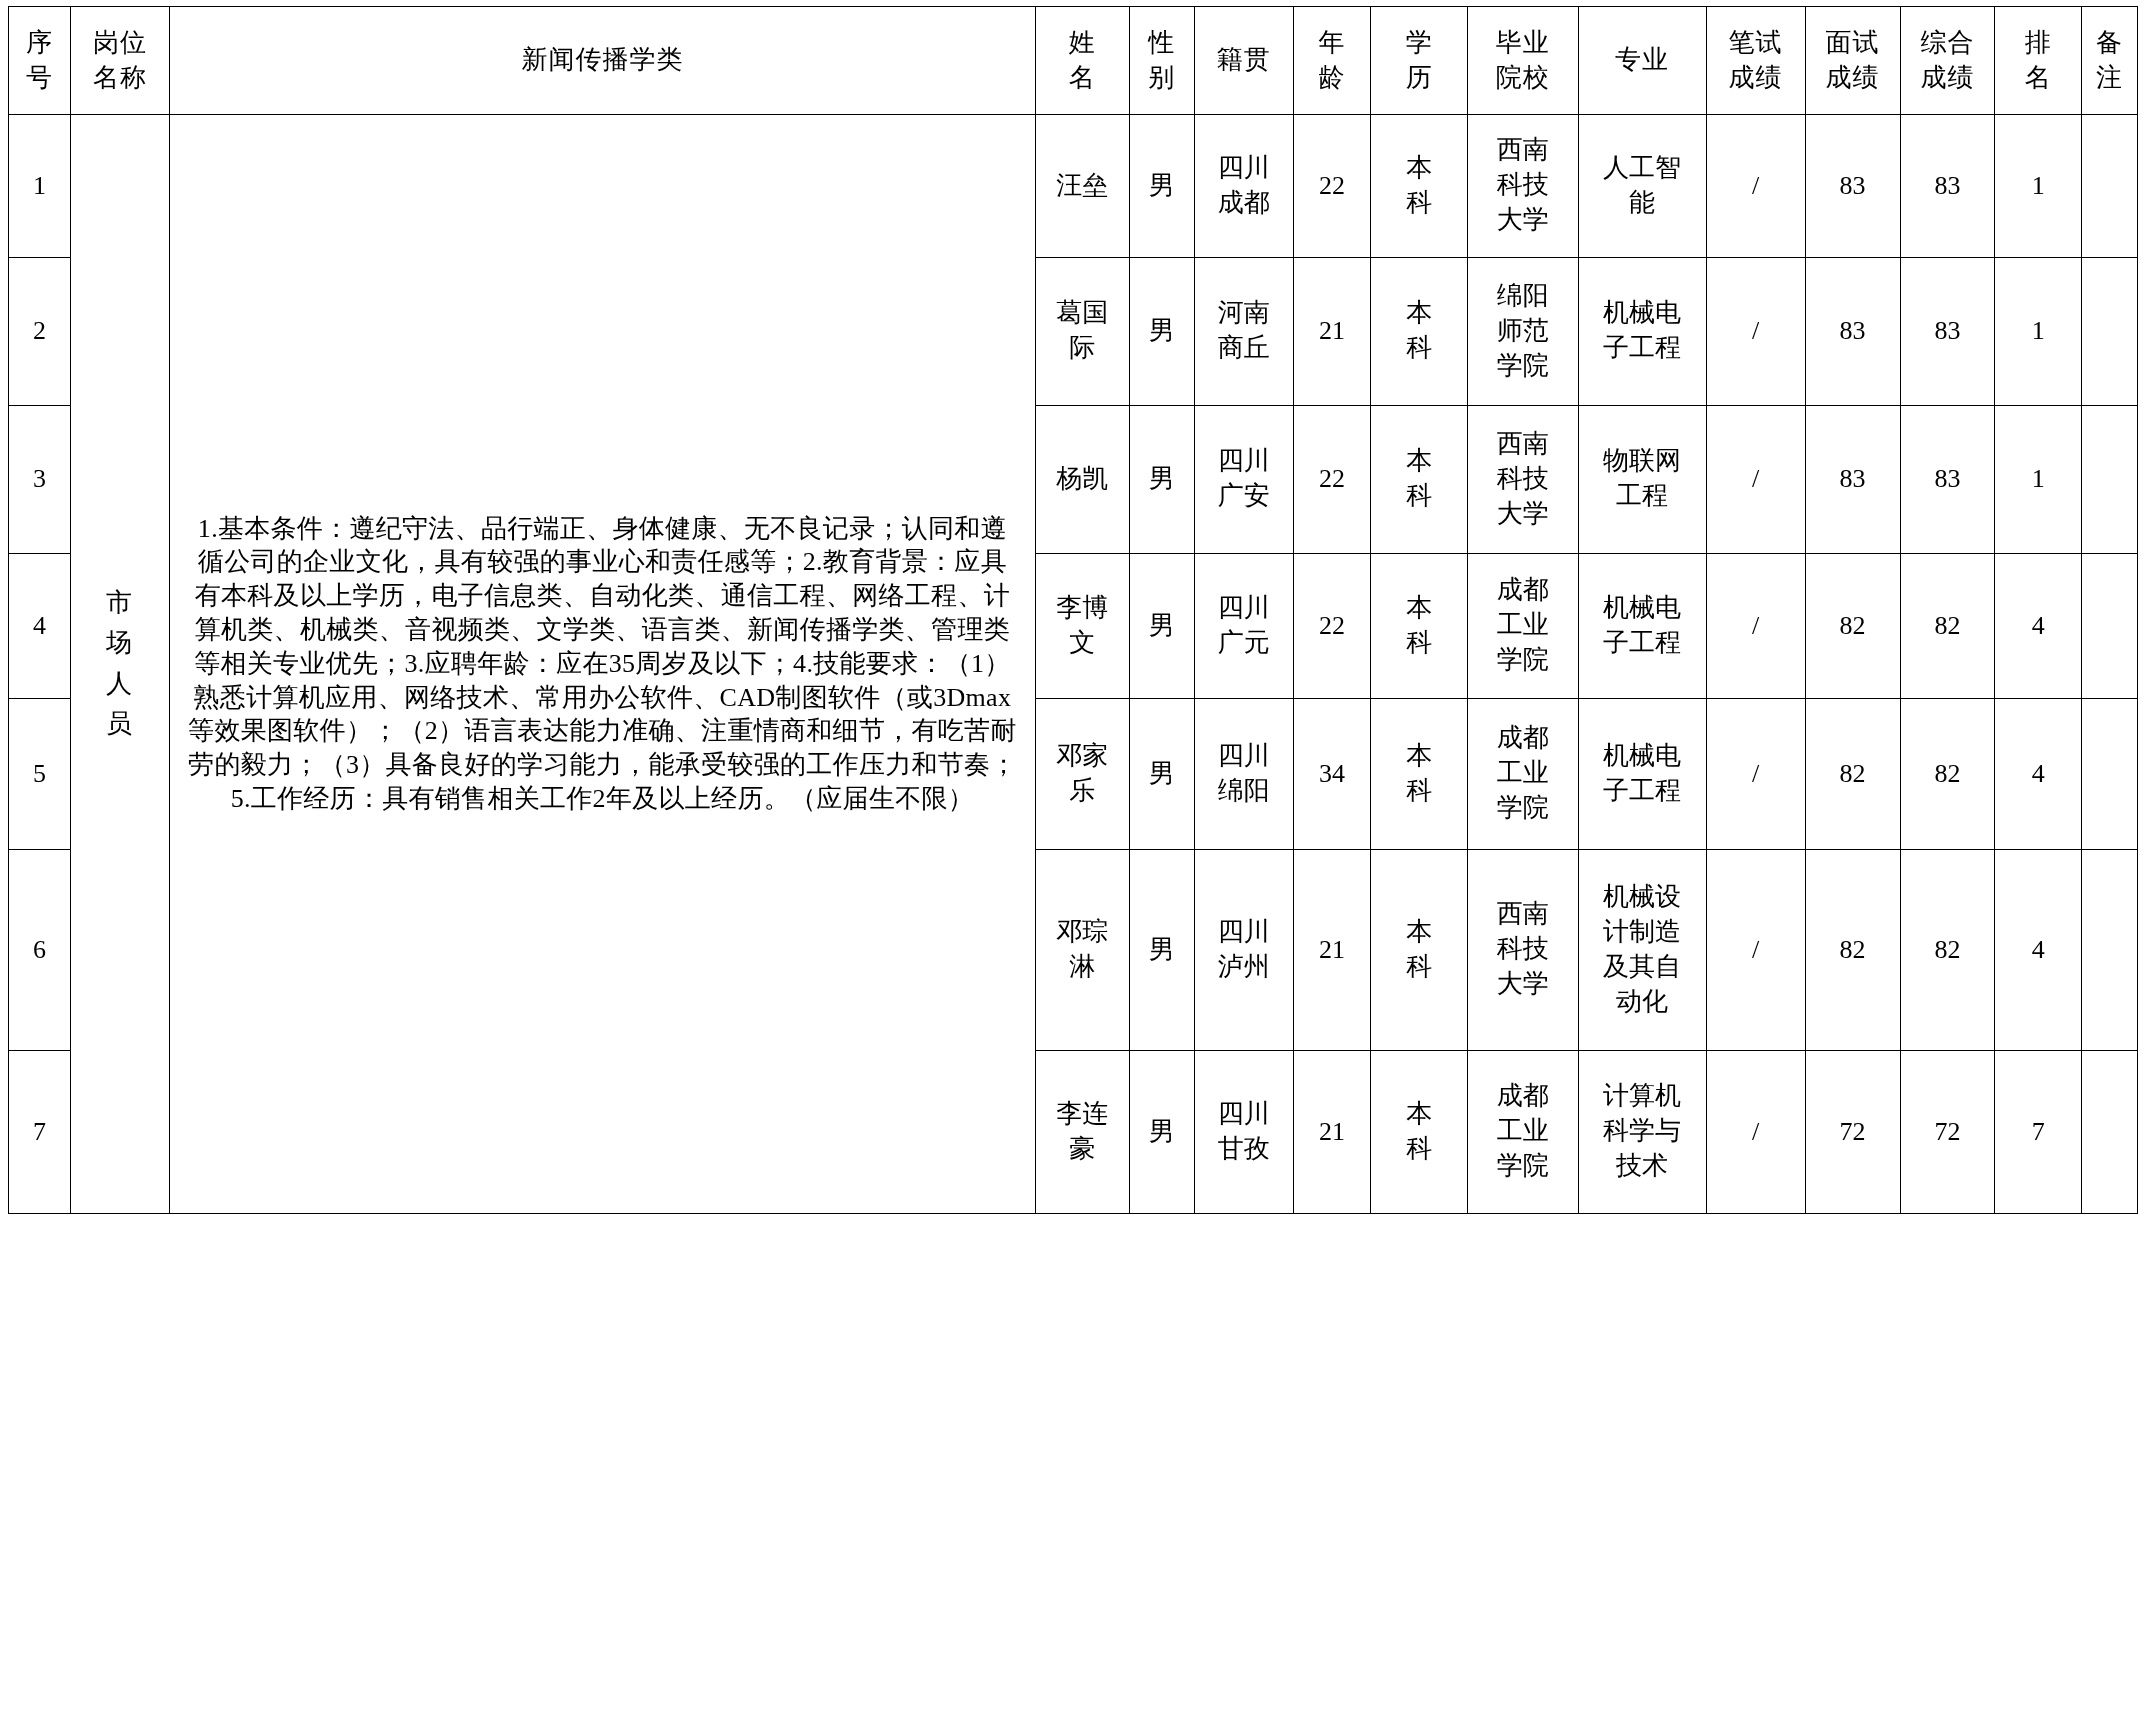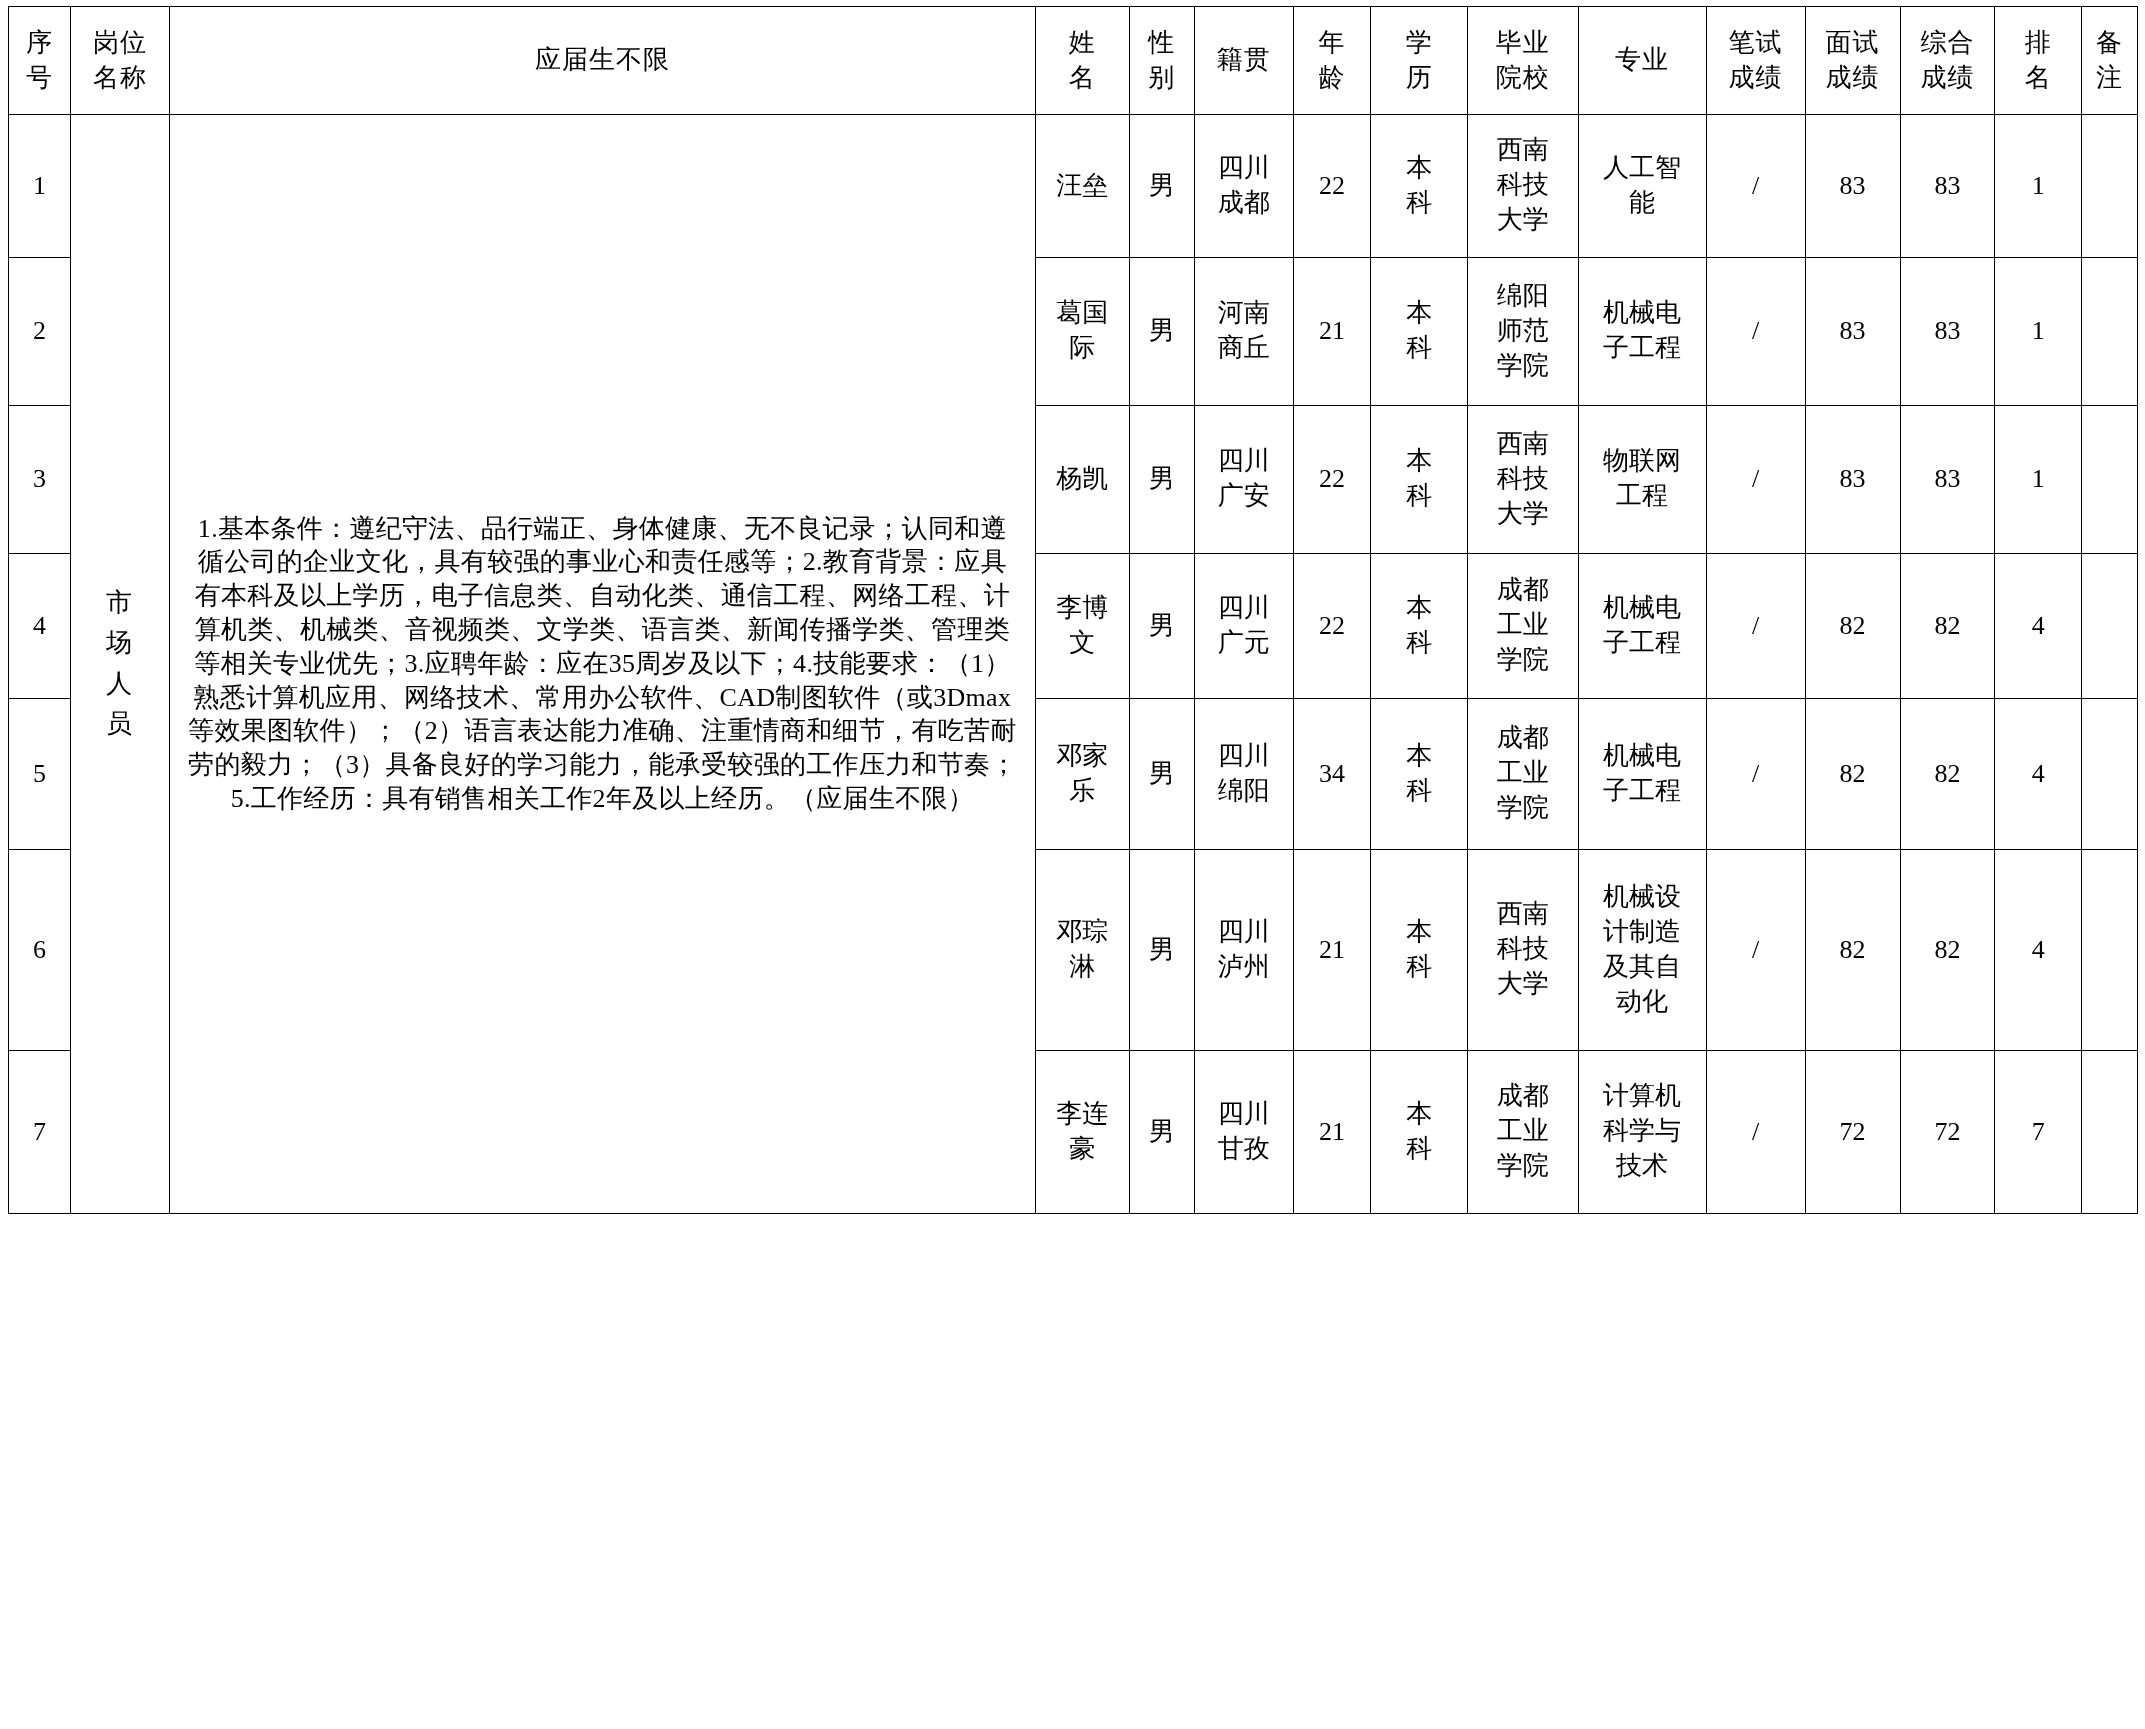--- a/index.html
+++ b/index.html
@@ -116,21 +116,21 @@
     <thead>
       <tr>
         <td>
           <span class="hd">序</span>
           <span class="hd">号</span>
         </td>
         <td>
           <span class="hd">岗位</span>
           <span class="hd">名称</span>
         </td>
-        <td>应届生不限</td>
+        <td>新闻传播学类</td>
         <td>
           <span class="hd">姓</span>
           <span class="hd">名</span>
         </td>
         <td>
           <span class="hd">性</span>
           <span class="hd">别</span>
         </td>
         <td>籍贯</td>
         <td>

